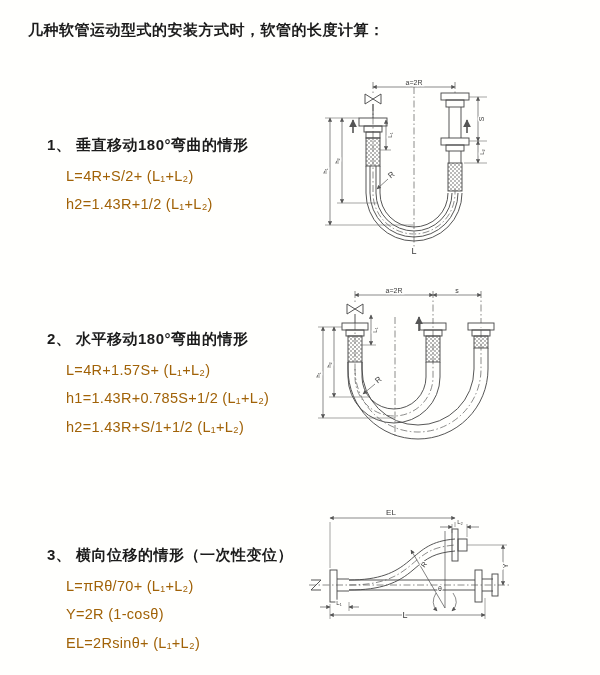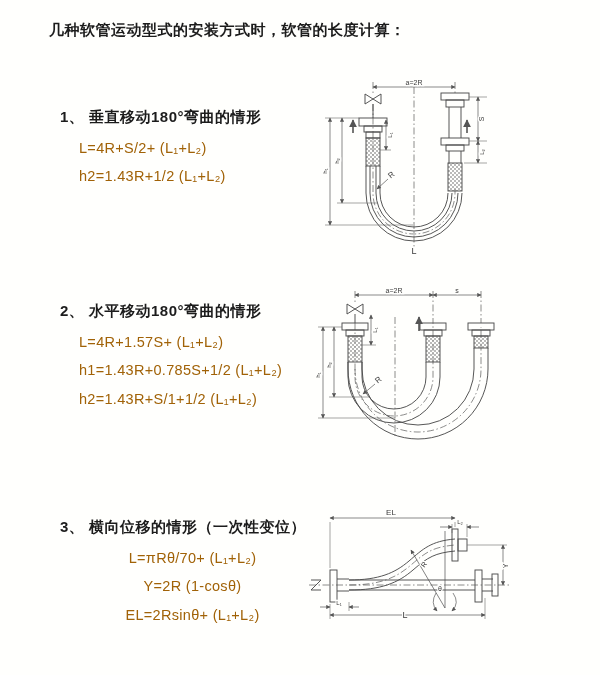--- a/index.html
+++ b/index.html
@@ -3,26 +3,26 @@
 <meta charset="utf-8">
 <style>
   html,body { margin:0; padding:0; }
   body {
     width:600px; height:675px; position:relative; overflow:hidden;
     background:#fffffd;
     font-family:"Liberation Sans","DejaVu Sans",sans-serif;
     color:#222;
   }
   .title {
-    position:absolute; left:49px; top:21px;
+    position:absolute; left:28px; top:21px;
     font-size:15px; font-weight:bold; letter-spacing:0.5px; color:#1c1c1c;
     white-space:nowrap;
   }
-  .section { position:absolute; left:60px; }
-  #sec1 { top:108px; } #sec2 { top:302px; } #sec3 { top:518px;text-align:center; }
+  .section { position:absolute; left:47px;margin-top:28px; }
+  #sec1 { top:108px; } #sec2 { top:302px; } #sec3 { top:518px; }
   .sec-heading {
     font-size:15px; font-weight:bold; letter-spacing:0.5px; color:#1c1c1c;
     white-space:nowrap;
   }
   .formula {
     font-size:14.5px; color:#a16207; letter-spacing:0.3px;
     margin-top:12.5px; padding-left:19px; white-space:nowrap;
   }
   svg.diag { position:absolute; }
   #d1 { left:315px; top:73px; }

